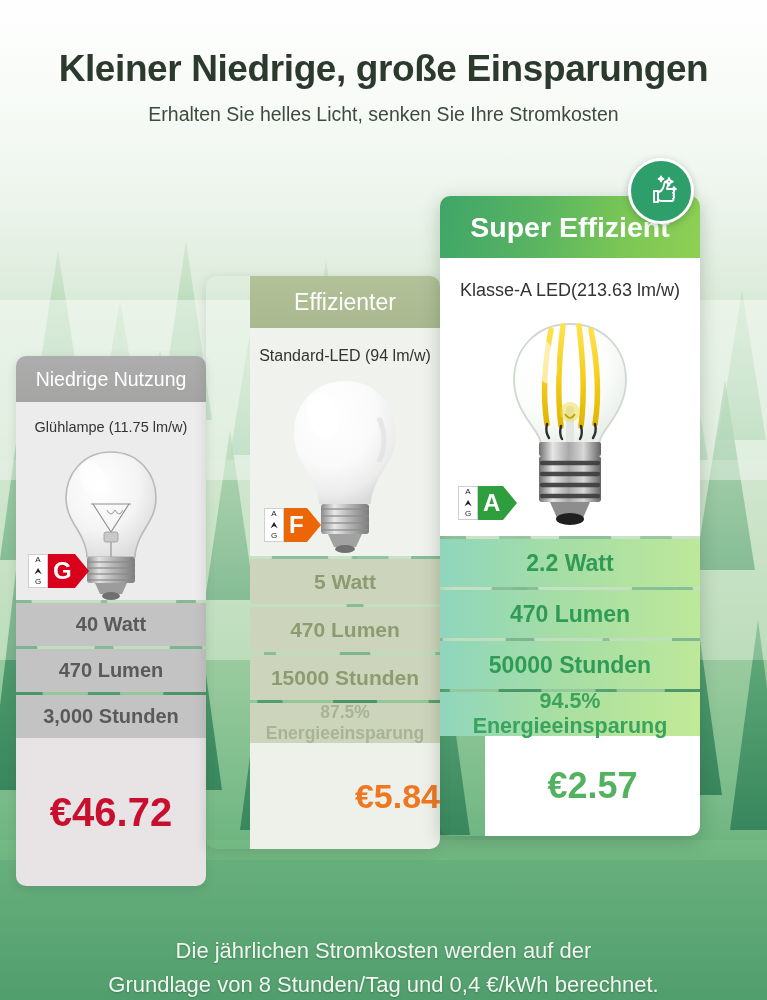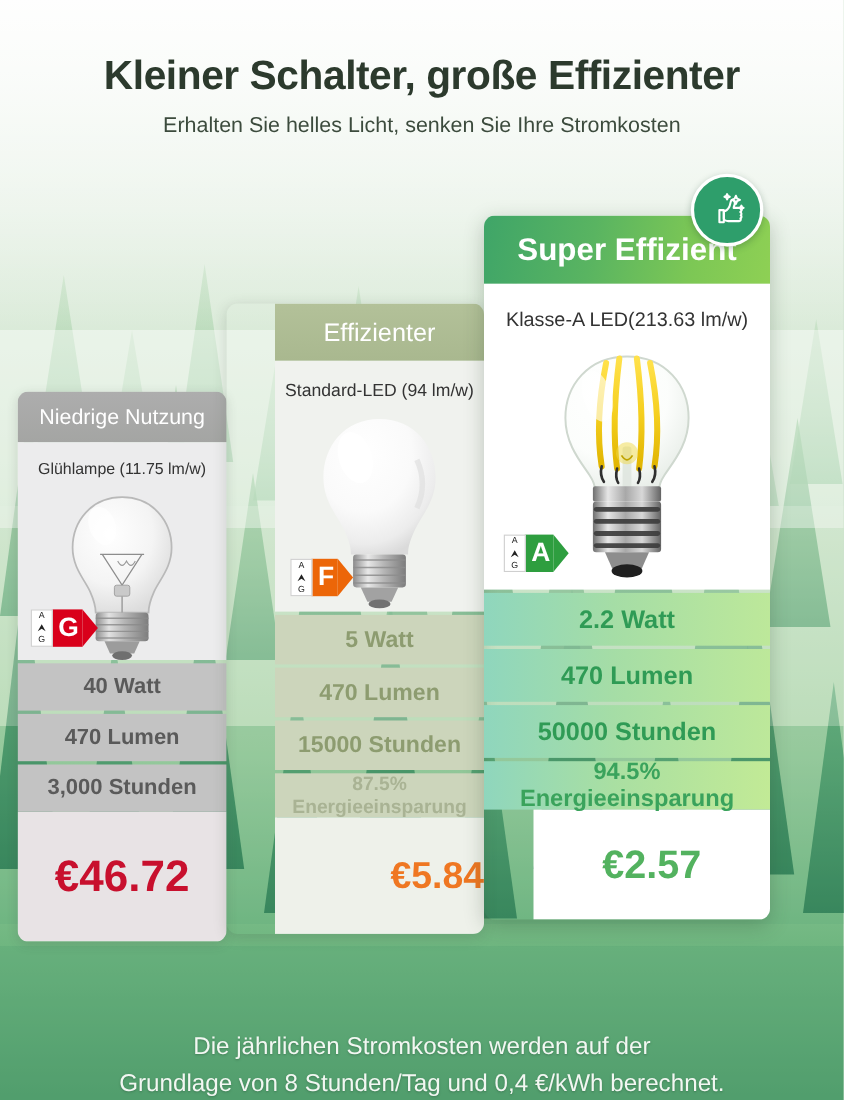--- a/index.html
+++ b/index.html
@@ -134,21 +134,21 @@
   .col-best .savebar {
     height:44px; font-size:21.5px; color:#3aa35c;
     background:linear-gradient(90deg,#8fd6bd 0%,#a9dfa2 45%,#c2ea96 100%);
     align-items:center;
   }
 
   .pricebox {
     display:flex; align-items:center; justify-content:center;
     font-weight:bold;
   }
-  .col-low  .pricebox { height:118px; background:#e8e3e5; font-size:40px; color:#c8102e; }
+  .col-low  .pricebox { height:148px; background:#e8e3e5; font-size:40px; color:#c8102e; }
   .col-mid  .pricebox { height:106px; background:#eef1ea; font-size:34px; color:#ef7722;justify-content:flex-end; }
   .col-best .pricebox { height:100px; background:#ffffff; font-size:36px; color:#53b25f;margin-left:45px; }
 
   
   .badge {
     position:absolute; right:6px; top:-38px; width:66px; height:66px;
     border-radius:50%; background:#2e9e6b; border:3px solid #fff;
     display:flex; align-items:center; justify-content:center;
     box-shadow:0 2px 7px rgba(30,70,50,.3); z-index:20;
   }
@@ -238,21 +238,21 @@
   <rect x="0" y="0" width="767" height="300" fill="url(#mist)"></rect>
   <rect x="0" y="300" width="767" height="180" fill="#ffffff" opacity=".42"></rect>
   <rect x="0" y="460" width="767" height="200" fill="#e8f3e6" opacity=".30"></rect>
   <rect x="0" y="660" width="767" height="180" fill="#5aa87a" opacity=".22"></rect>
   <rect x="0" y="860" width="767" height="140" fill="#55a173" opacity=".30"></rect>
 </svg>
 
 <div class="page">
 
   <div class="header">
-    <div class="headline">Kleiner Schalter, große Effizienter</div>
+    <div class="headline">Kleiner Niedrige, große Einsparungen</div>
     <div class="subhead">Erhalten Sie helles Licht, senken Sie Ihre Stromkosten</div>
   </div>
 
   <div class="cols">
 
     <div class="col col-low">
       <div class="card">
         <div class="tier tier-low">
           <span>Niedrige Nutzung</span>
         </div>

